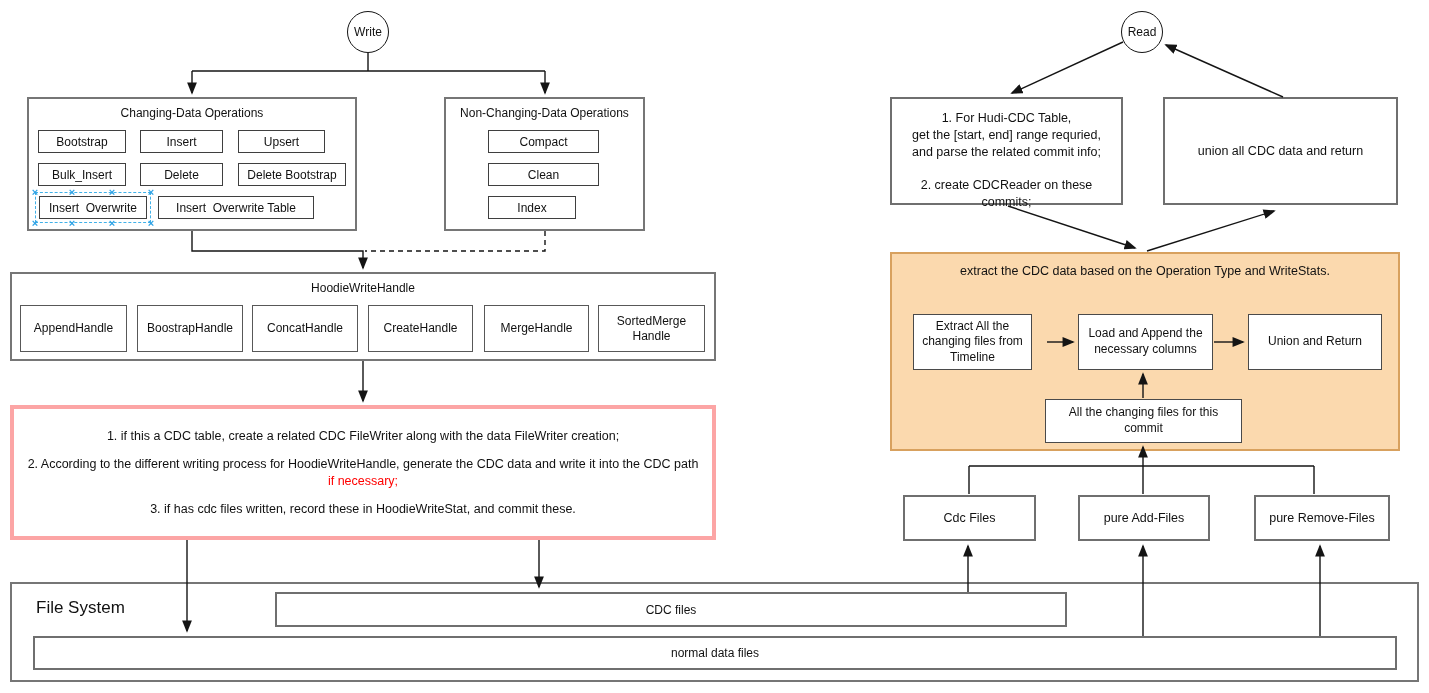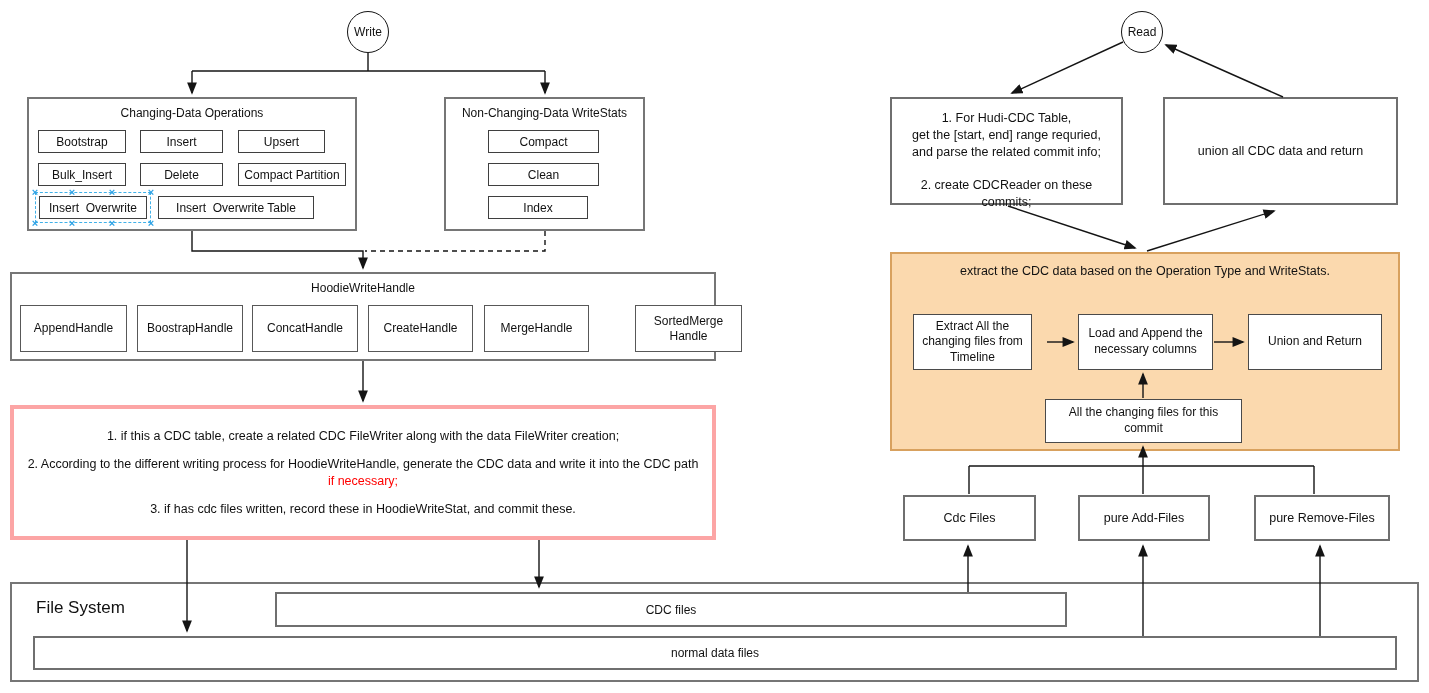--- a/index.html
+++ b/index.html
@@ -75,51 +75,51 @@
   </div>
 
   <div class="abs container" style="left:27px;top:97px;width:330px;height:134px;">
     <div class="container-title">Changing-Data Operations</div>
   </div>
   <div class="abs btn" style="left:38px;top:130px;width:88px;height:23px;">Bootstrap</div>
   <div class="abs btn" style="left:140px;top:130px;width:83px;height:23px;">Insert</div>
   <div class="abs btn" style="left:238px;top:130px;width:87px;height:23px;">Upsert</div>
   <div class="abs btn" style="left:38px;top:163px;width:88px;height:23px;">Bulk_Insert</div>
   <div class="abs btn" style="left:140px;top:163px;width:83px;height:23px;">Delete</div>
-  <div class="abs btn" style="left:238px;top:163px;width:108px;height:23px;">Compact Partition</div>
+  <div class="abs btn" style="left:238px;top:163px;width:108px;height:23px;">Delete Bootstrap</div>
   <div class="abs btn" style="left:39px;top:196px;width:108px;height:23px;">Insert  Overwrite</div>
   <div class="abs btn" style="left:158px;top:196px;width:156px;height:23px;">Insert  Overwrite Table</div>
 
   <div class="abs selection" style="left:35px;top:192px;width:116px;height:31px;">
     <span class="sel-x" style="left:-5px;top:-5px;">×</span>
     <span class="sel-x" style="left:32px;top:-5px;">×</span>
     <span class="sel-x" style="left:72px;top:-5px;">×</span>
     <span class="sel-x" style="left:111px;top:-5px;">×</span>
     <span class="sel-x" style="left:-5px;top:26px;">×</span>
     <span class="sel-x" style="left:32px;top:26px;">×</span>
     <span class="sel-x" style="left:72px;top:26px;">×</span>
     <span class="sel-x" style="left:111px;top:26px;">×</span>
   </div>
 
   <div class="abs container" style="left:444px;top:97px;width:201px;height:134px;">
-    <div class="container-title">Non-Changing-Data WriteStats</div>
+    <div class="container-title">Non-Changing-Data Operations</div>
   </div>
   <div class="abs btn" style="left:488px;top:130px;width:111px;height:23px;">Compact</div>
   <div class="abs btn" style="left:488px;top:163px;width:111px;height:23px;">Clean</div>
-  <div class="abs btn" style="left:488px;top:196px;width:100px;height:23px;">Index</div>
+  <div class="abs btn" style="left:488px;top:196px;width:88px;height:23px;">Index</div>
 
   <div class="abs container" style="left:10px;top:272px;width:706px;height:89px;">
     <div class="container-title">HoodieWriteHandle</div>
   </div>
   <div class="abs handle-box" style="left:20px;top:305px;width:107px;height:47px;">AppendHandle</div>
   <div class="abs handle-box" style="left:137px;top:305px;width:106px;height:47px;">BoostrapHandle</div>
   <div class="abs handle-box" style="left:252px;top:305px;width:106px;height:47px;">ConcatHandle</div>
   <div class="abs handle-box" style="left:368px;top:305px;width:105px;height:47px;">CreateHandle</div>
   <div class="abs handle-box" style="left:484px;top:305px;width:105px;height:47px;">MergeHandle</div>
-  <div class="abs handle-box ml" style="left:598px;top:305px;width:107px;height:47px;margin-left:37px;">SortedMerge
+  <div class="abs handle-box ml" style="left:598px;top:305px;width:107px;height:47px;">SortedMerge
 Handle</div>
 
   <div class="abs notes" style="left:10px;top:405px;width:706px;height:135px;">
     <div class="para">1. if this a CDC table, create a related CDC FileWriter along with the data FileWriter creation;</div>
     <div class="para">
       <span>2. According to the different writing process for HoodieWriteHandle, generate the CDC data and write it into the CDC path</span>
       <span class="red">if necessary;</span>
     </div>
     <div class="para">3. if has cdc files written, record these in HoodieWriteStat, and commit these.</div>
   </div>

